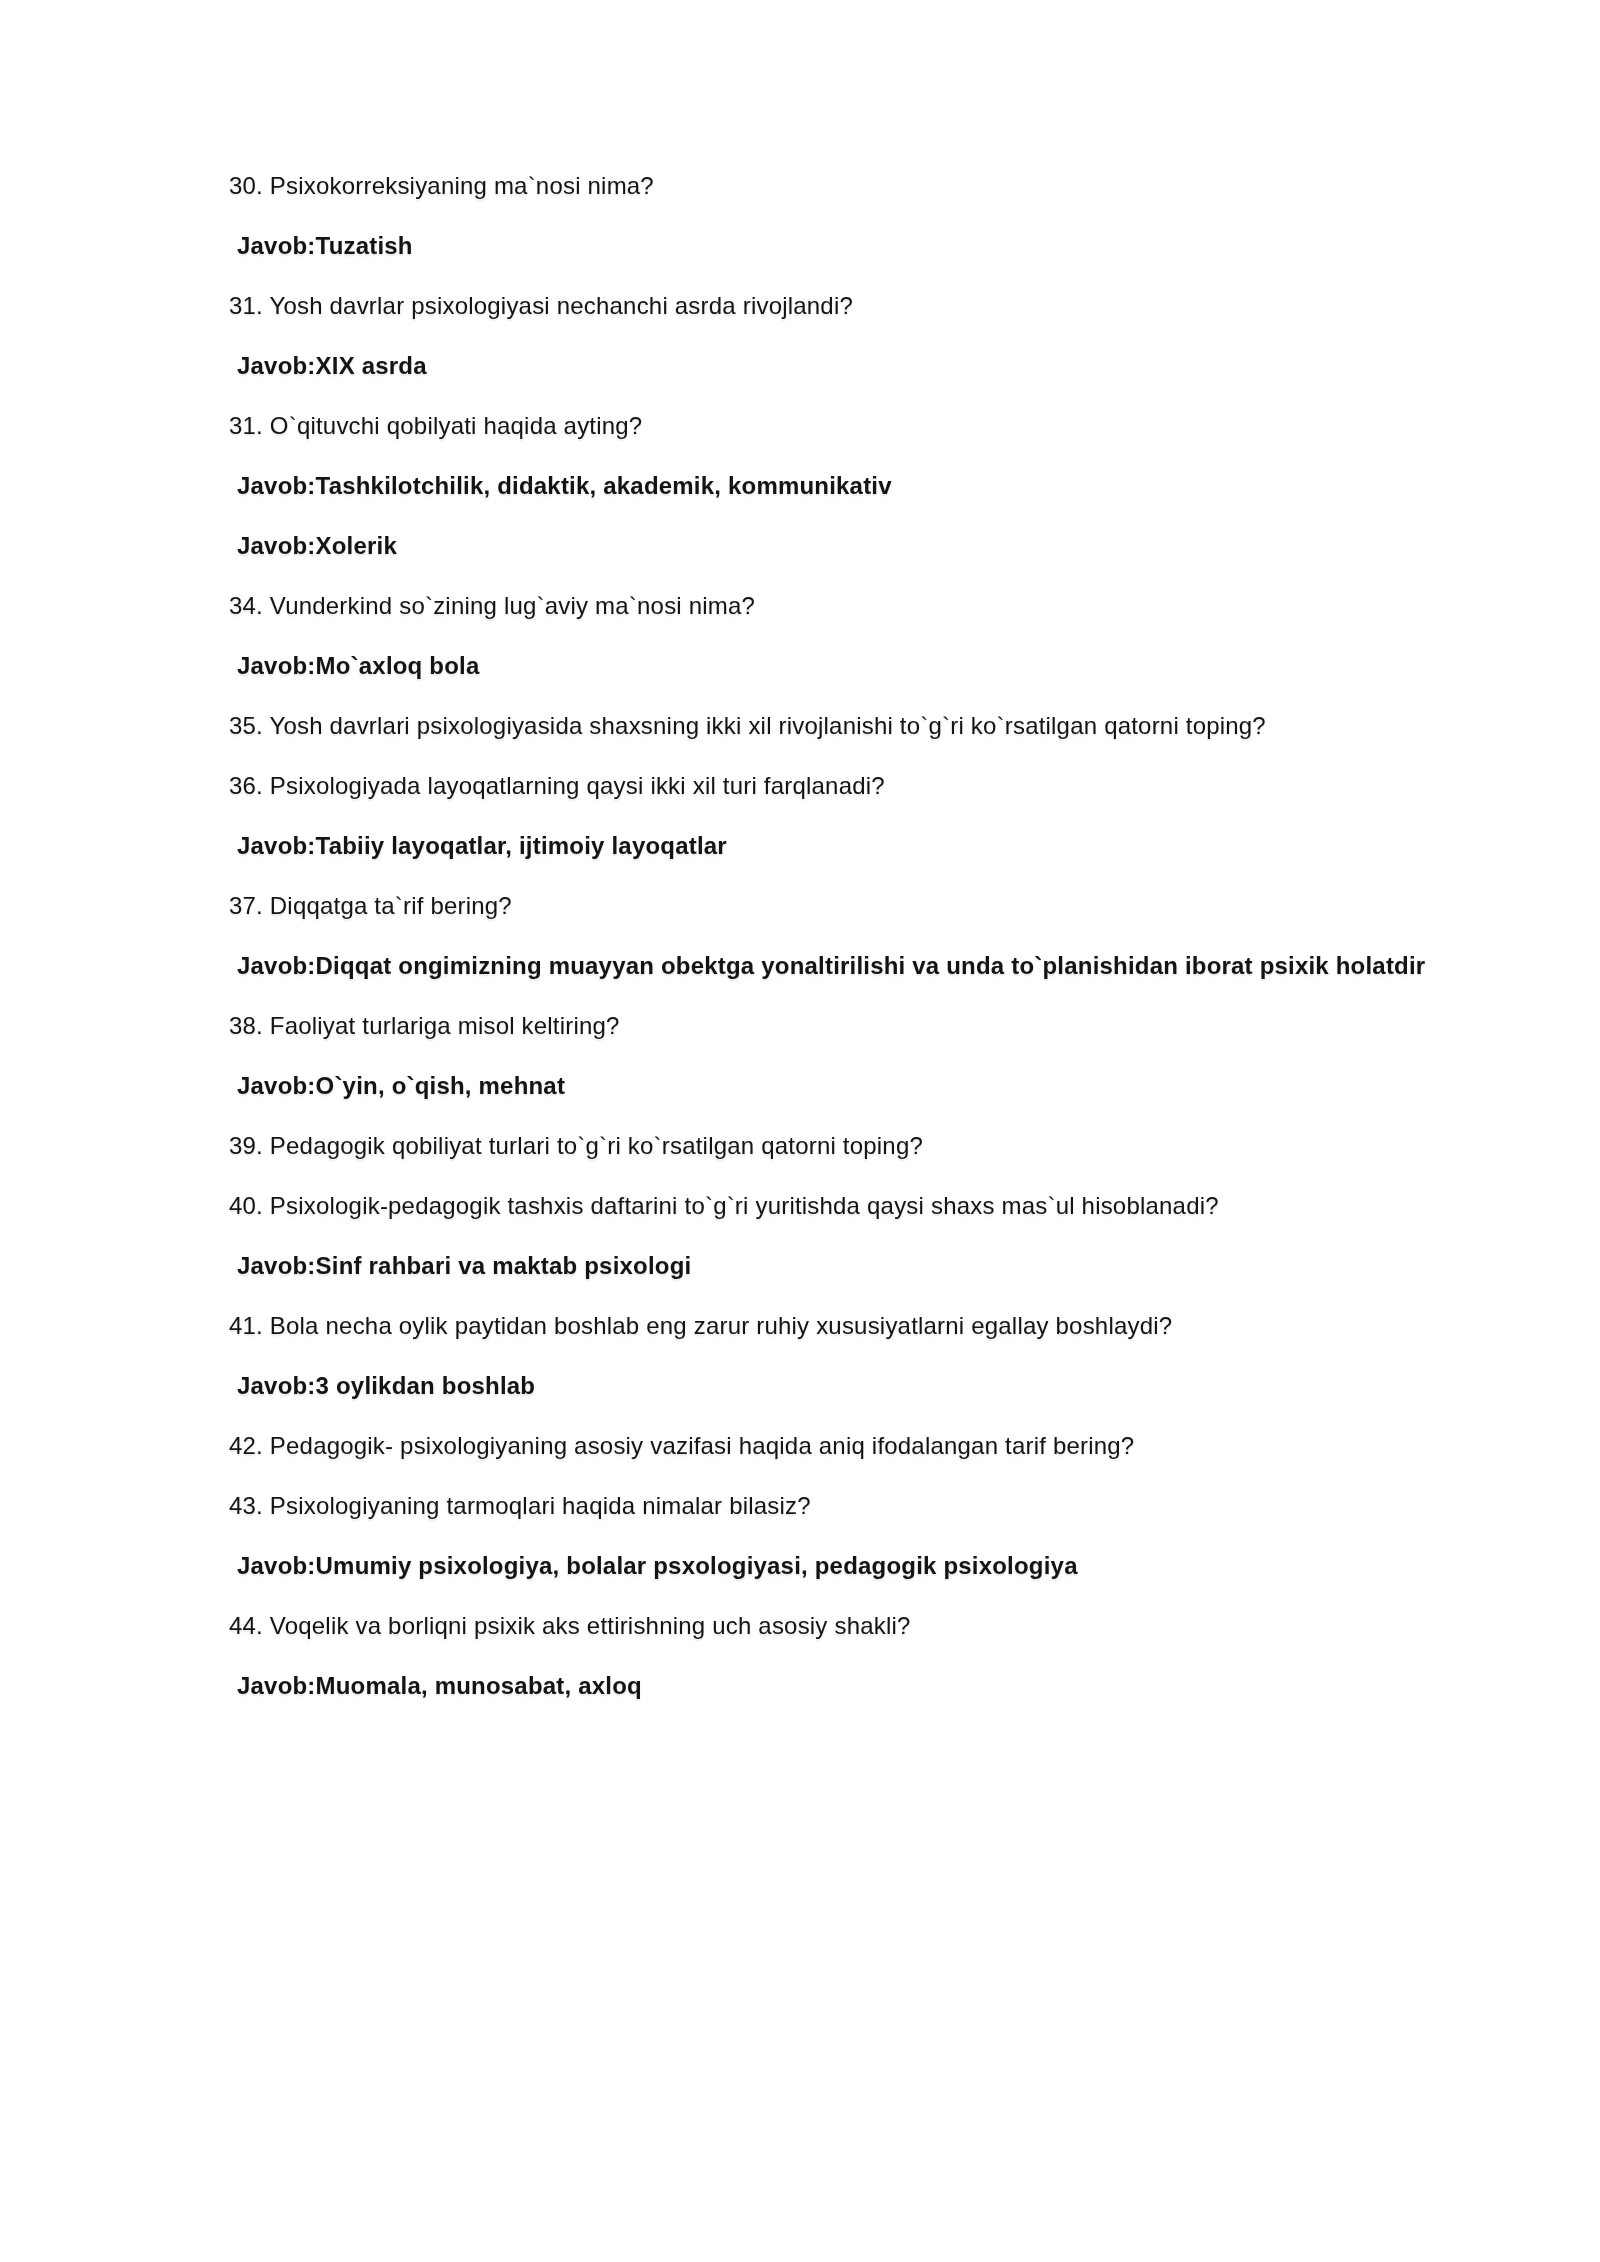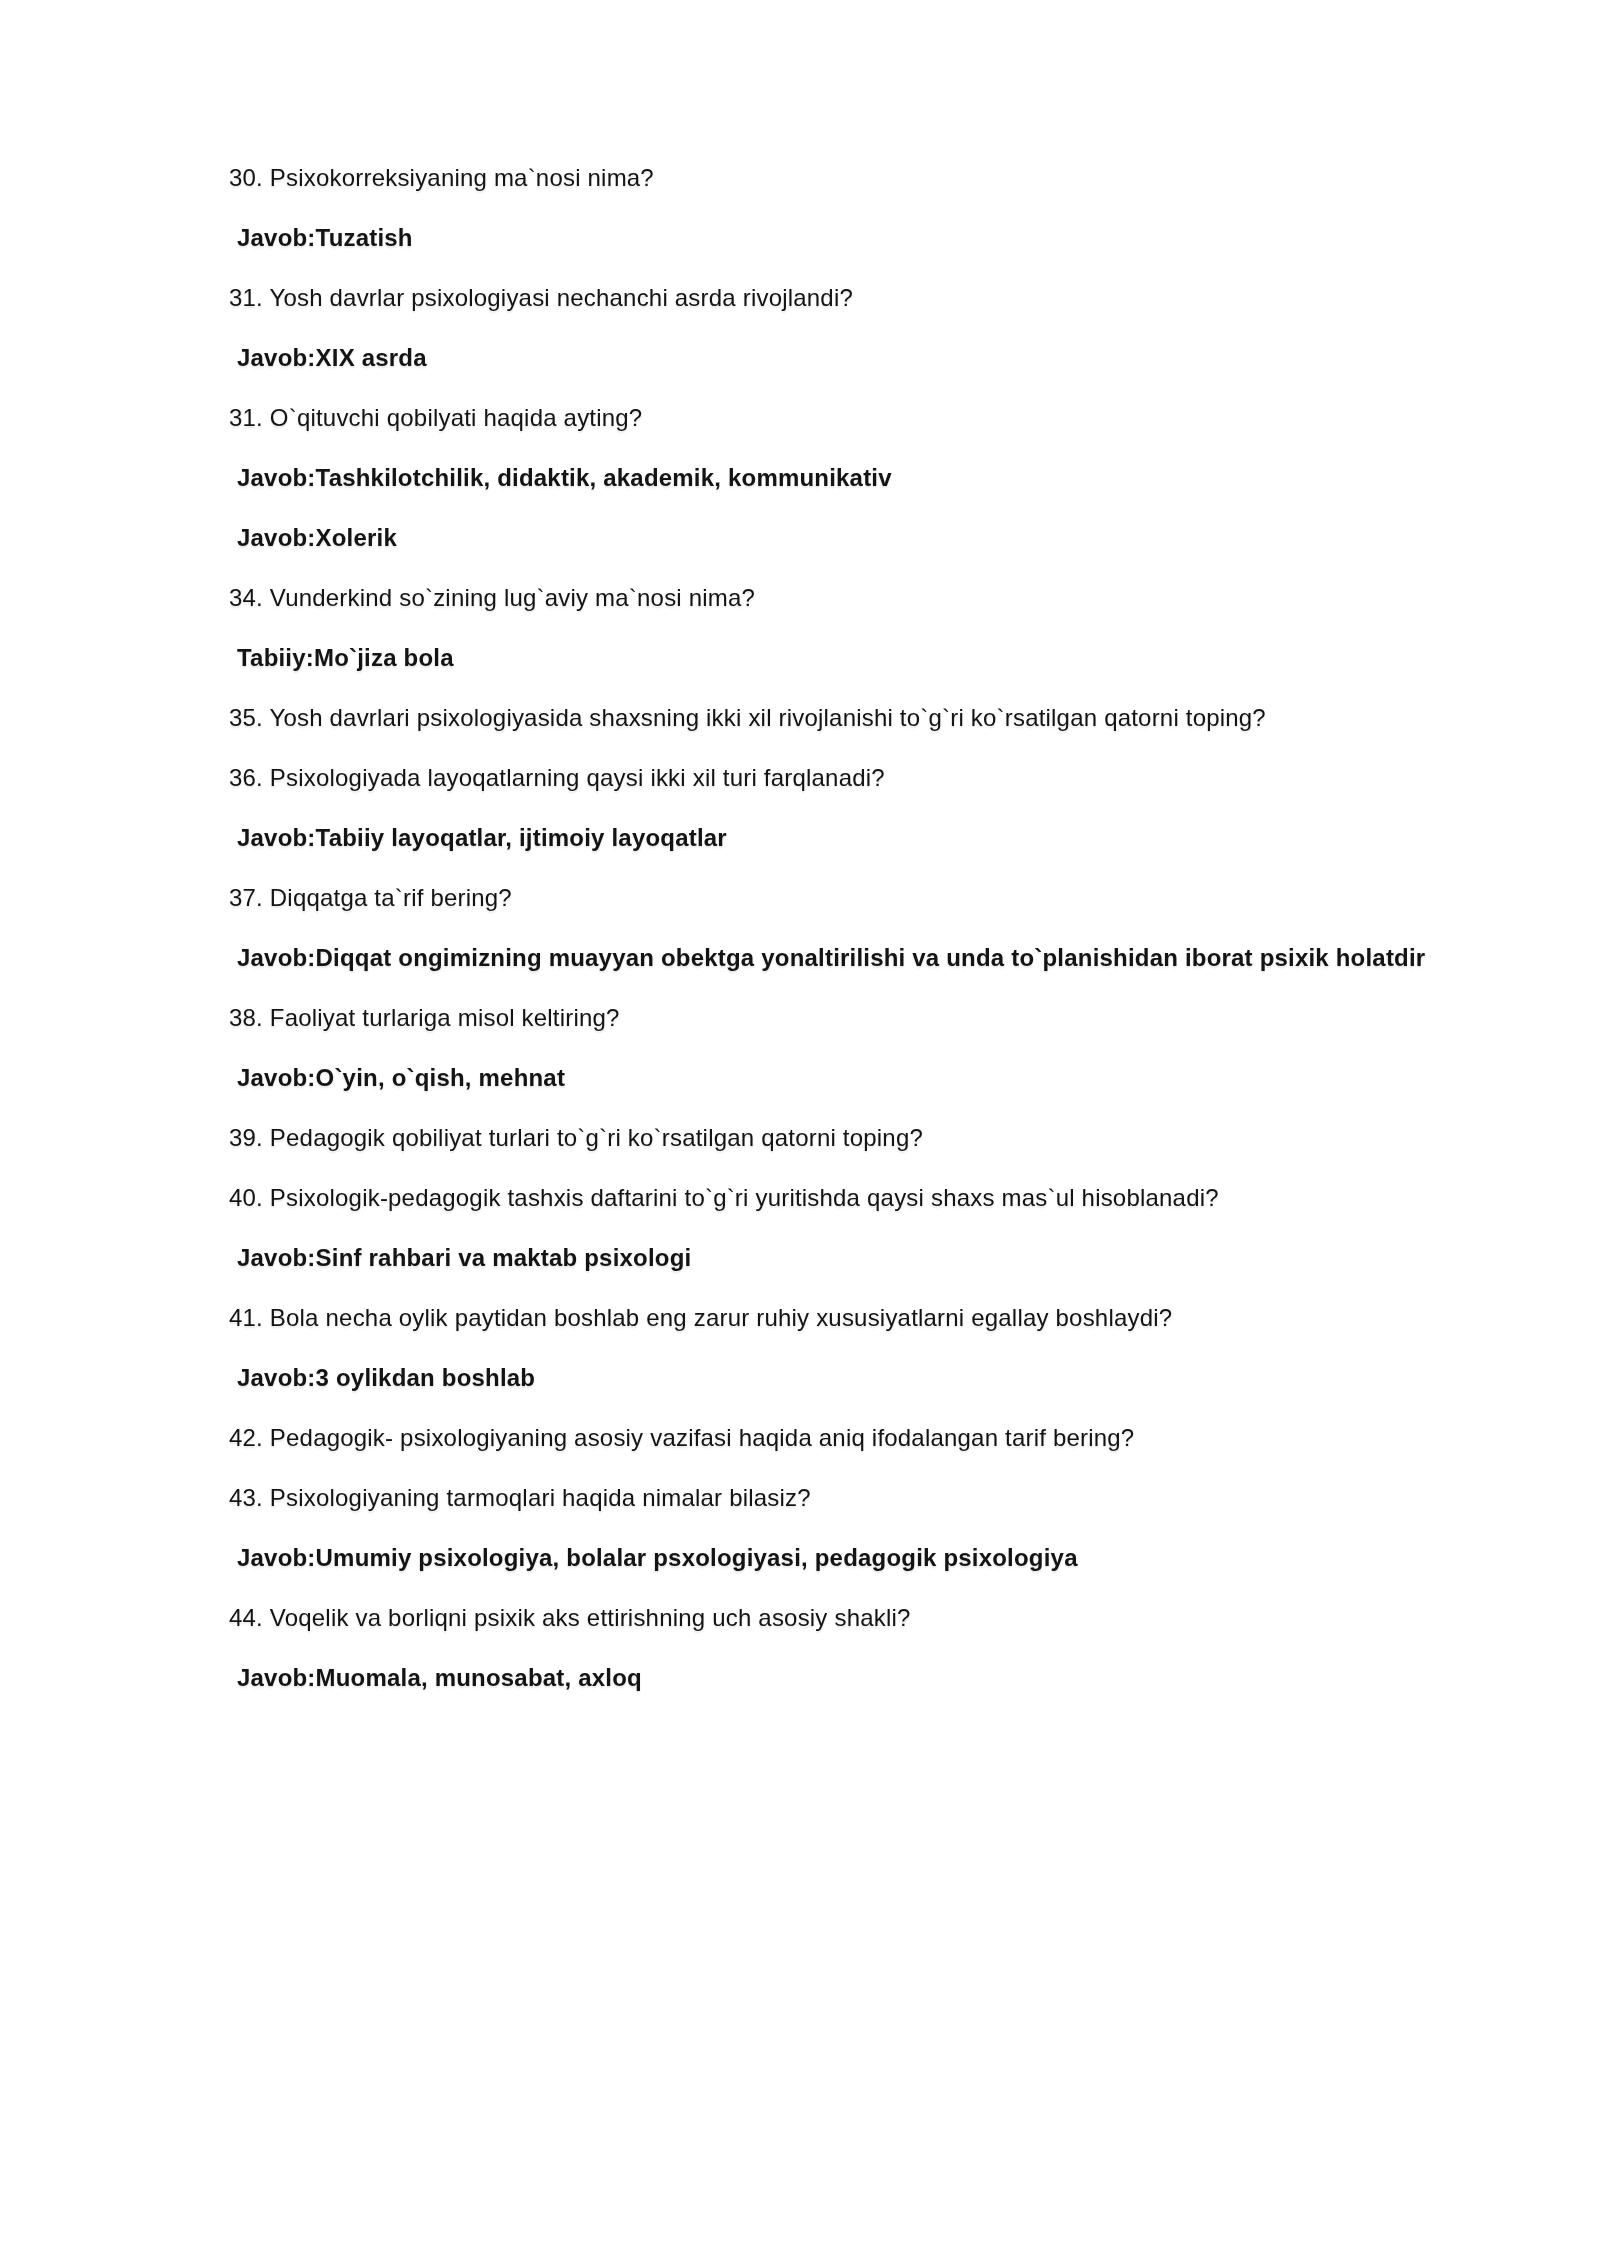--- a/index.html
+++ b/index.html
@@ -13,21 +13,21 @@
     overflow: hidden;
     font-family: "Liberation Sans", "DejaVu Sans", sans-serif;
     color: #141414;
   }
   .doc {
     box-sizing: border-box;
     padding: 150px 130px 0 229px;
     width: 1600px;
   }
   .qa-item p {
-    margin: 8px 0 20px 0;
+    margin: 16px 0 20px 0;
     font-size: 24px;
     line-height: 40px;
     letter-spacing: 0.2px;
     text-shadow: 0 2px 2px rgba(0,0,0,0.10);
   }
   .qa-item .answer {
     padding-left: 8px;
     font-weight: bold;
   }
 </style>
@@ -51,21 +51,21 @@
     <p class="answer">Javob:Tashkilotchilik, didaktik, akademik, kommunikativ</p>
   </div>
 
   <div class="qa-item">
     <p class="answer">Javob:Xolerik</p>
   </div>
 
 
   <div class="qa-item">
     <p class="question">34. Vunderkind so`zining lug`aviy ma`nosi nima?</p>
-    <p class="answer">Tabiiy:Mo`jiza bola</p>
+    <p class="answer">Javob:Mo`axloq bola</p>
   </div>
 
   <div class="qa-item">
     <p class="question">35. Yosh davrlari psixologiyasida shaxsning ikki xil rivojlanishi to`g`ri ko`rsatilgan qatorni toping?</p>
   </div>
 
   <div class="qa-item">
     <p class="question">36. Psixologiyada layoqatlarning qaysi ikki xil turi farqlanadi?</p>
     <p class="answer">Javob:Tabiiy layoqatlar, ijtimoiy layoqatlar</p>
   </div>

